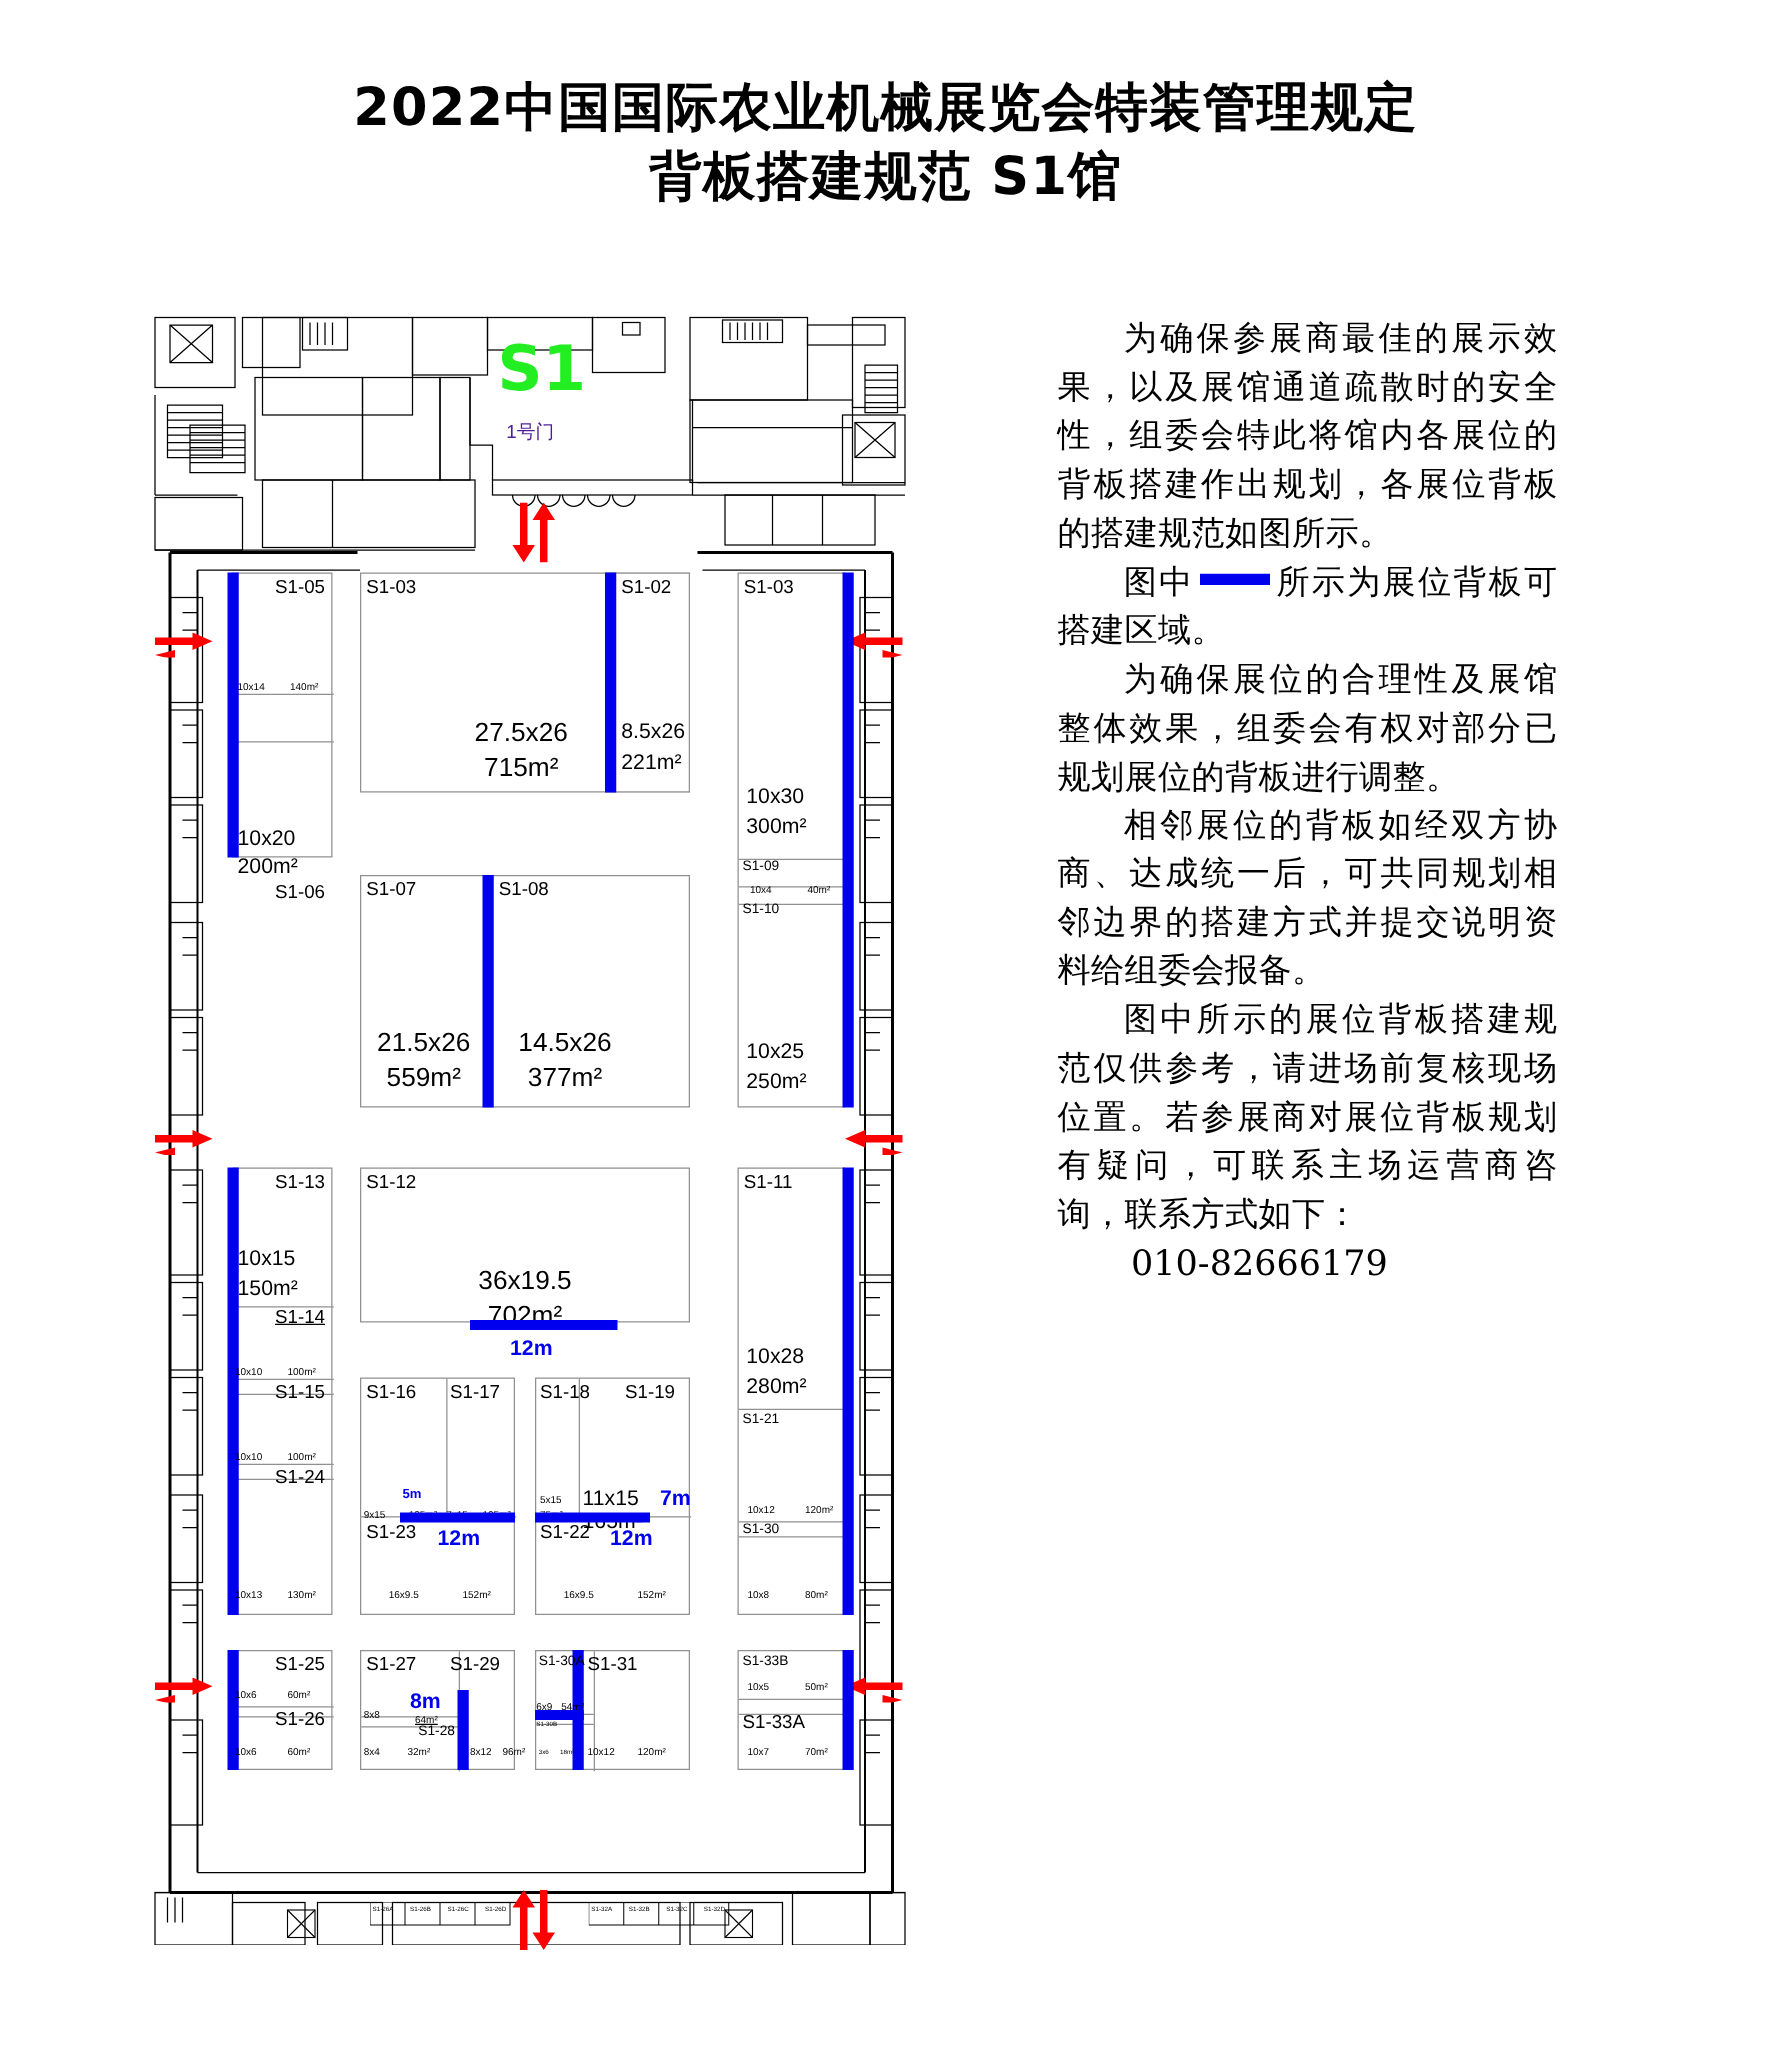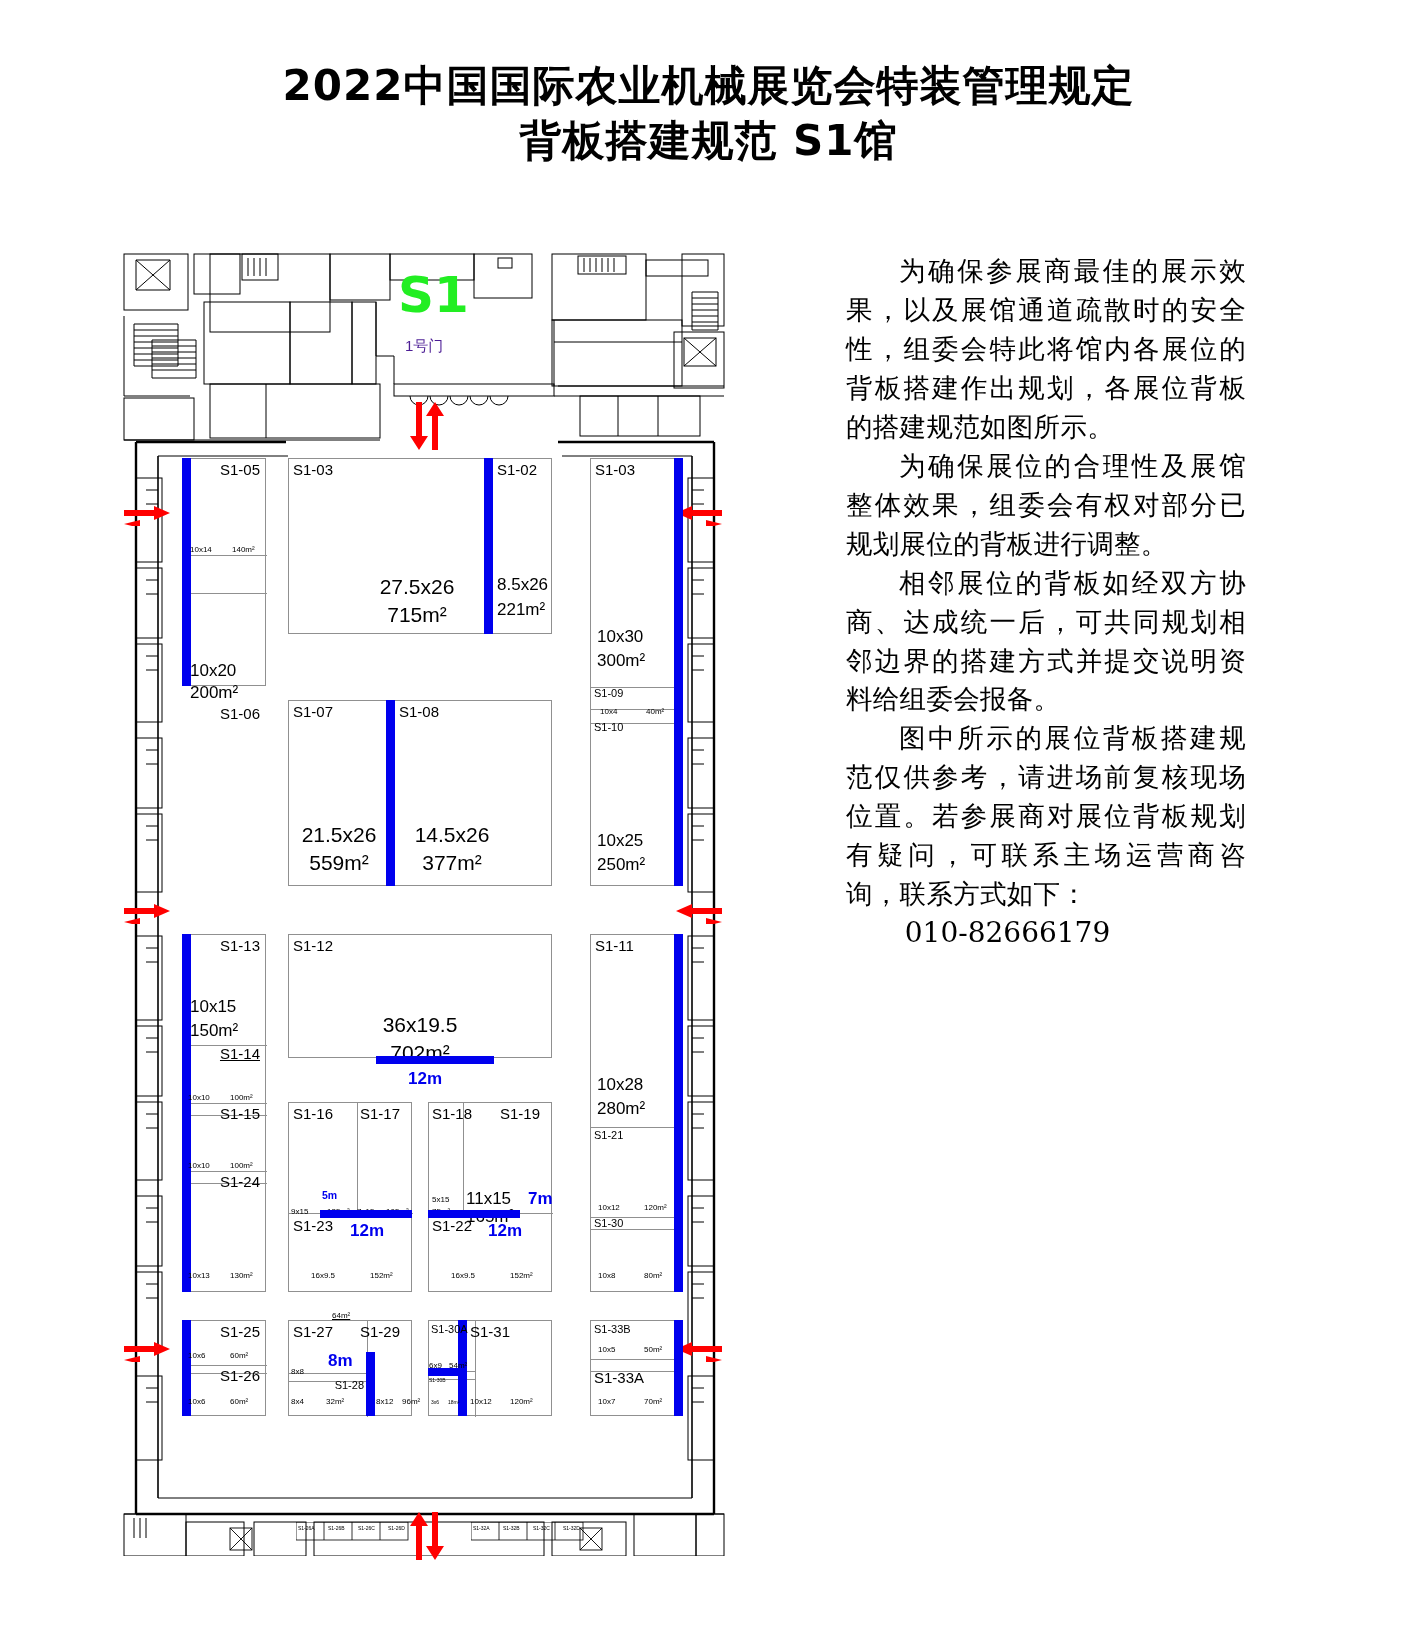--- a/index.html
+++ b/index.html
@@ -80,20 +80,21 @@
 </head>
 <body>
 
 <div class="title-block">
   <div class="title-line">2022中国国际农业机械展览会特装管理规定</div>
   <div class="title-line">背板搭建规范  S1馆</div>
 </div>
 
 <div class="notes">
   <p class="sans indent">为确保参展商最佳的展示效果，以及展馆通道疏散时的安全性，组委会特此将馆内各展位的背板搭建作出规划，各展位背板的搭建规范如图所示。</p>
+  <p class="sans indent"><span>图中</span><span class="legend-bar"></span><span>所示为展位背板可搭建区域。</span></p>
   <p class="serif indent">为确保展位的合理性及展馆整体效果，组委会有权对部分已规划展位的背板进行调整。</p>
   <p class="serif indent">相邻展位的背板如经双方协商、达成统一后，可共同规划相邻边界的搭建方式并提交说明资料给组委会报备。</p>
   <p class="serif indent">图中所示的展位背板搭建规范仅供参考，请进场前复核现场位置。若参展商对展位背板规划有疑问，可联系主场运营商咨询，联系方式如下：</p>
   <div class="phone">010-82666179</div>
 </div>
 
 <div id="plan">
 
   <svg width="612" height="1310" viewBox="0 0 612 1310">
     <g stroke="#000" fill="none" stroke-width="1">
@@ -407,21 +408,21 @@
   <div class="box" style="left:170px;top:1074px;width:124px;height:96px;">
     <div class="vline" style="left:78px;top:0;height:96px;"></div>
     <div class="hline" style="left:0;top:52px;width:78px;"></div>
     <div class="hline" style="left:0;top:60px;width:78px;"></div>
   </div>
   <div class="bband" style="left:248px;top:1106px;width:9px;height:64px;"></div>
   <div class="lbl code" style="left:175px;top:1078px;">S1-27</div>
   <div class="lbl code" style="left:242px;top:1078px;">S1-29</div>
   <div class="lbl mid blue" style="left:210px;top:1106px;">8m</div>
   <div class="lbl tiny" style="left:173px;top:1122px;">8x8</div>
-  <div class="lbl tiny" style="left:214px;top:1066px;text-decoration:underline;">64m²</div>
+  <div class="lbl tiny" style="left:214px;top:1126px;text-decoration:underline;">64m²</div>
   <div class="lbl code-sm rt" style="left:176px;top:1134px;width:70px;">S1-28</div>
   <div class="lbl tiny" style="left:173px;top:1152px;">8x4</div>
   <div class="lbl tiny" style="left:208px;top:1152px;">32m²</div>
   <div class="lbl tiny" style="left:258px;top:1152px;">8x12</div>
   <div class="lbl tiny" style="left:284px;top:1152px;">96m²</div>
 
   <div class="box" style="left:310px;top:1074px;width:124px;height:96px;">
     <div class="vline" style="left:46px;top:0;height:96px;"></div>
     <div class="hline" style="left:0;top:50px;width:46px;"></div>
     <div class="hline" style="left:0;top:58px;width:46px;"></div>

